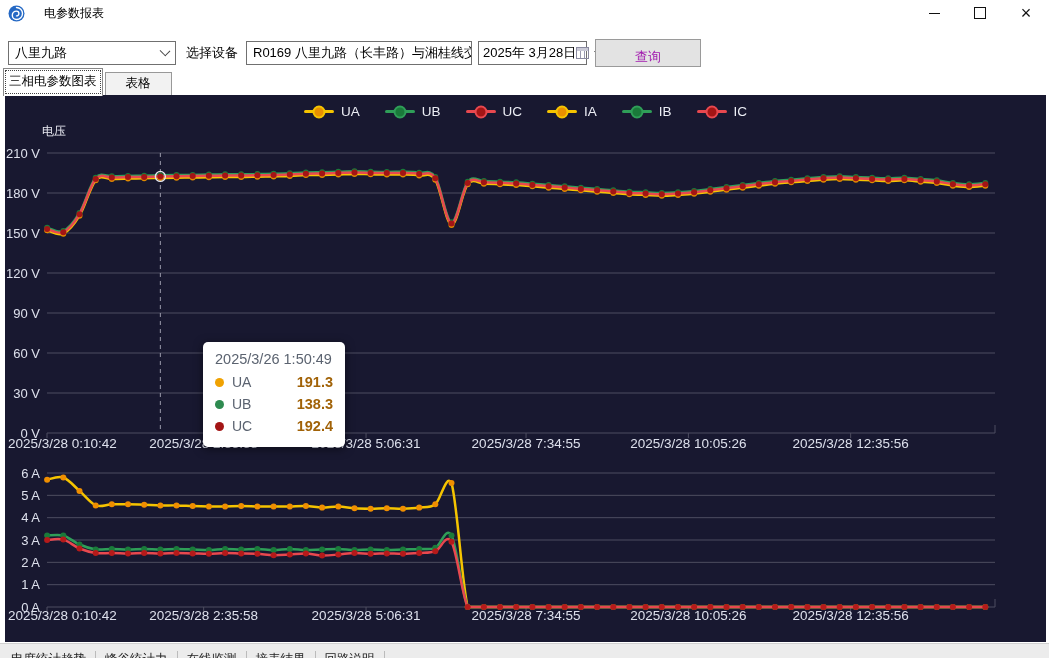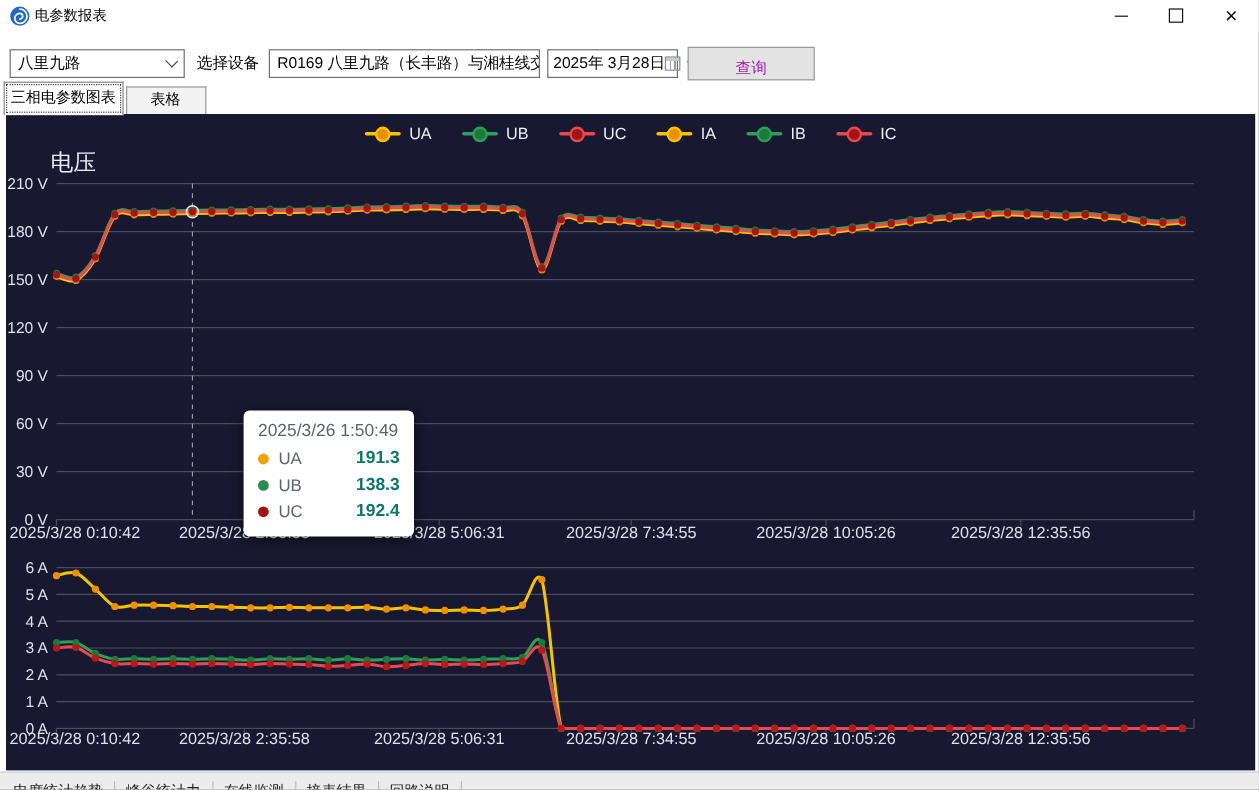--- a/index.html
+++ b/index.html
@@ -1,33 +1,33 @@
 <!DOCTYPE html>
 <html><head>
 <meta charset="utf-8">
 <style>
   html,body{margin:0;padding:0}
   body{width:1049px;height:658px;position:relative;overflow:hidden;background:#ffffff;
        font-family:"Liberation Sans","DejaVu Sans",sans-serif;-webkit-font-smoothing:antialiased}
   
   .titlebar{height:26px;display:flex;align-items:center;background:#ffffff}
   .app-icon{width:17px;height:17px;margin-left:8px;flex:none}
-  .titlebar .title{margin-left:4px;font-size:12px;color:#000}
+  .titlebar .title{margin-left:19px;font-size:12px;color:#000}
   .win-btns{margin-left:auto;display:flex;height:100%}
   .win-btn{width:46px;display:flex;align-items:center;justify-content:center;color:#111;cursor:default}
   .min-bar{width:11px;height:1px;background:#111}
   .max-box{width:10px;height:10px;border:1px solid #111}
   .close-x{font-size:18px;line-height:1;font-weight:400}
   
   .toolbar{display:flex;align-items:center;margin:13px 8px 6px 8px;font-size:13px;color:#000}
   .combo{height:24px;border:1px solid #707070;background:#fff;display:flex;align-items:center;
          padding:0 6px;box-sizing:border-box;white-space:nowrap;overflow:hidden}
   .combo .chev{width:7px;height:7px;border-right:1.5px solid #444;border-bottom:1.5px solid #444;
          transform:rotate(45deg) scaleY(.9);margin-left:auto;margin-top:-4px;flex:none}
-  .combo-station{width:146px}
+  .combo-station{width:168px}
   .lbl-device{margin:0 8px 0 10px;flex:none}
   .combo-device{width:226px}
   .datebox{width:109px;margin-left:6px;height:24px;border:1px solid #707070;background:#fff;
            display:flex;align-items:center;padding:0 4px;box-sizing:border-box;white-space:nowrap}
   .cal-icon{width:11px;height:10px;border:1px solid #8a8aa0;background:
             linear-gradient(#c9c9d6 0 3px,transparent 3px),
             linear-gradient(90deg,transparent 0 3px,#9a9ab0 3px 4px,transparent 4px 7px,#9a9ab0 7px 8px,transparent 8px);
             margin-left:auto;flex:none}
   .dd-arrow{width:0;height:0;border-left:4px solid transparent;border-right:4px solid transparent;
             border-top:5px solid #333;margin-left:5px;flex:none}
@@ -42,28 +42,28 @@
   
   .chart-panel{position:absolute;left:5px;top:95px;width:1041px;height:547px;background:#181830}
   .chart-panel svg{position:absolute;left:0;top:0}
   svg text{font-family:"Liberation Sans","DejaVu Sans",sans-serif}
   .legend{position:absolute;top:9px;left:0;width:100%;display:flex;justify-content:center;
           gap:25px;align-items:center;color:#eceef5;font-size:13.5px}
   .legend-item{display:flex;align-items:center;gap:7px}
   .lg-line{width:30px;height:3px;border-radius:1.5px;position:relative;flex:none}
   .lg-dot{position:absolute;left:50%;top:50%;transform:translate(-50%,-50%);
           width:9px;height:9px;border-radius:50%;border:2px solid}
-  .chart-title{position:absolute;left:37px;top:28px;color:#e9eaf2;font-size:19px}
+  .chart-title{position:absolute;left:37px;top:28px;color:#e9eaf2;font-size:12px}
   
   .tooltip{position:absolute;left:198px;top:247px;width:118px;background:#fff;border-radius:5px;
            padding:9px 12px 7px;box-shadow:0 2px 10px rgba(0,0,0,.5);color:#5b6370;font-size:14px;z-index:5}
   .tt-title{font-size:14.5px;margin-bottom:7px;white-space:nowrap}
   .tt-row{display:flex;align-items:center;gap:8px;margin:6px 0}
   .tt-dot{width:9px;height:9px;border-radius:50%;flex:none}
-  .tt-val{margin-left:auto;font-weight:bold;color:#0f766e;font-size:14.5px}
+  .tt-val{margin-left:auto;font-weight:bold;color:#a16207;font-size:14.5px}
   
   .bottom-strip{position:absolute;left:0;top:643px;width:1049px;height:15px;background:#ececec;
                 overflow:hidden;border-top:1px solid #d0d0d0}
   .bstrip-inner{display:flex;padding-left:2px;margin-top:7px}
   .bstrip-item{font-size:12.5px;color:#222;padding:0 9px;border-right:1px solid #bbb;white-space:nowrap}
 </style>
 </head>
 <body>
 
 <div class="titlebar">

